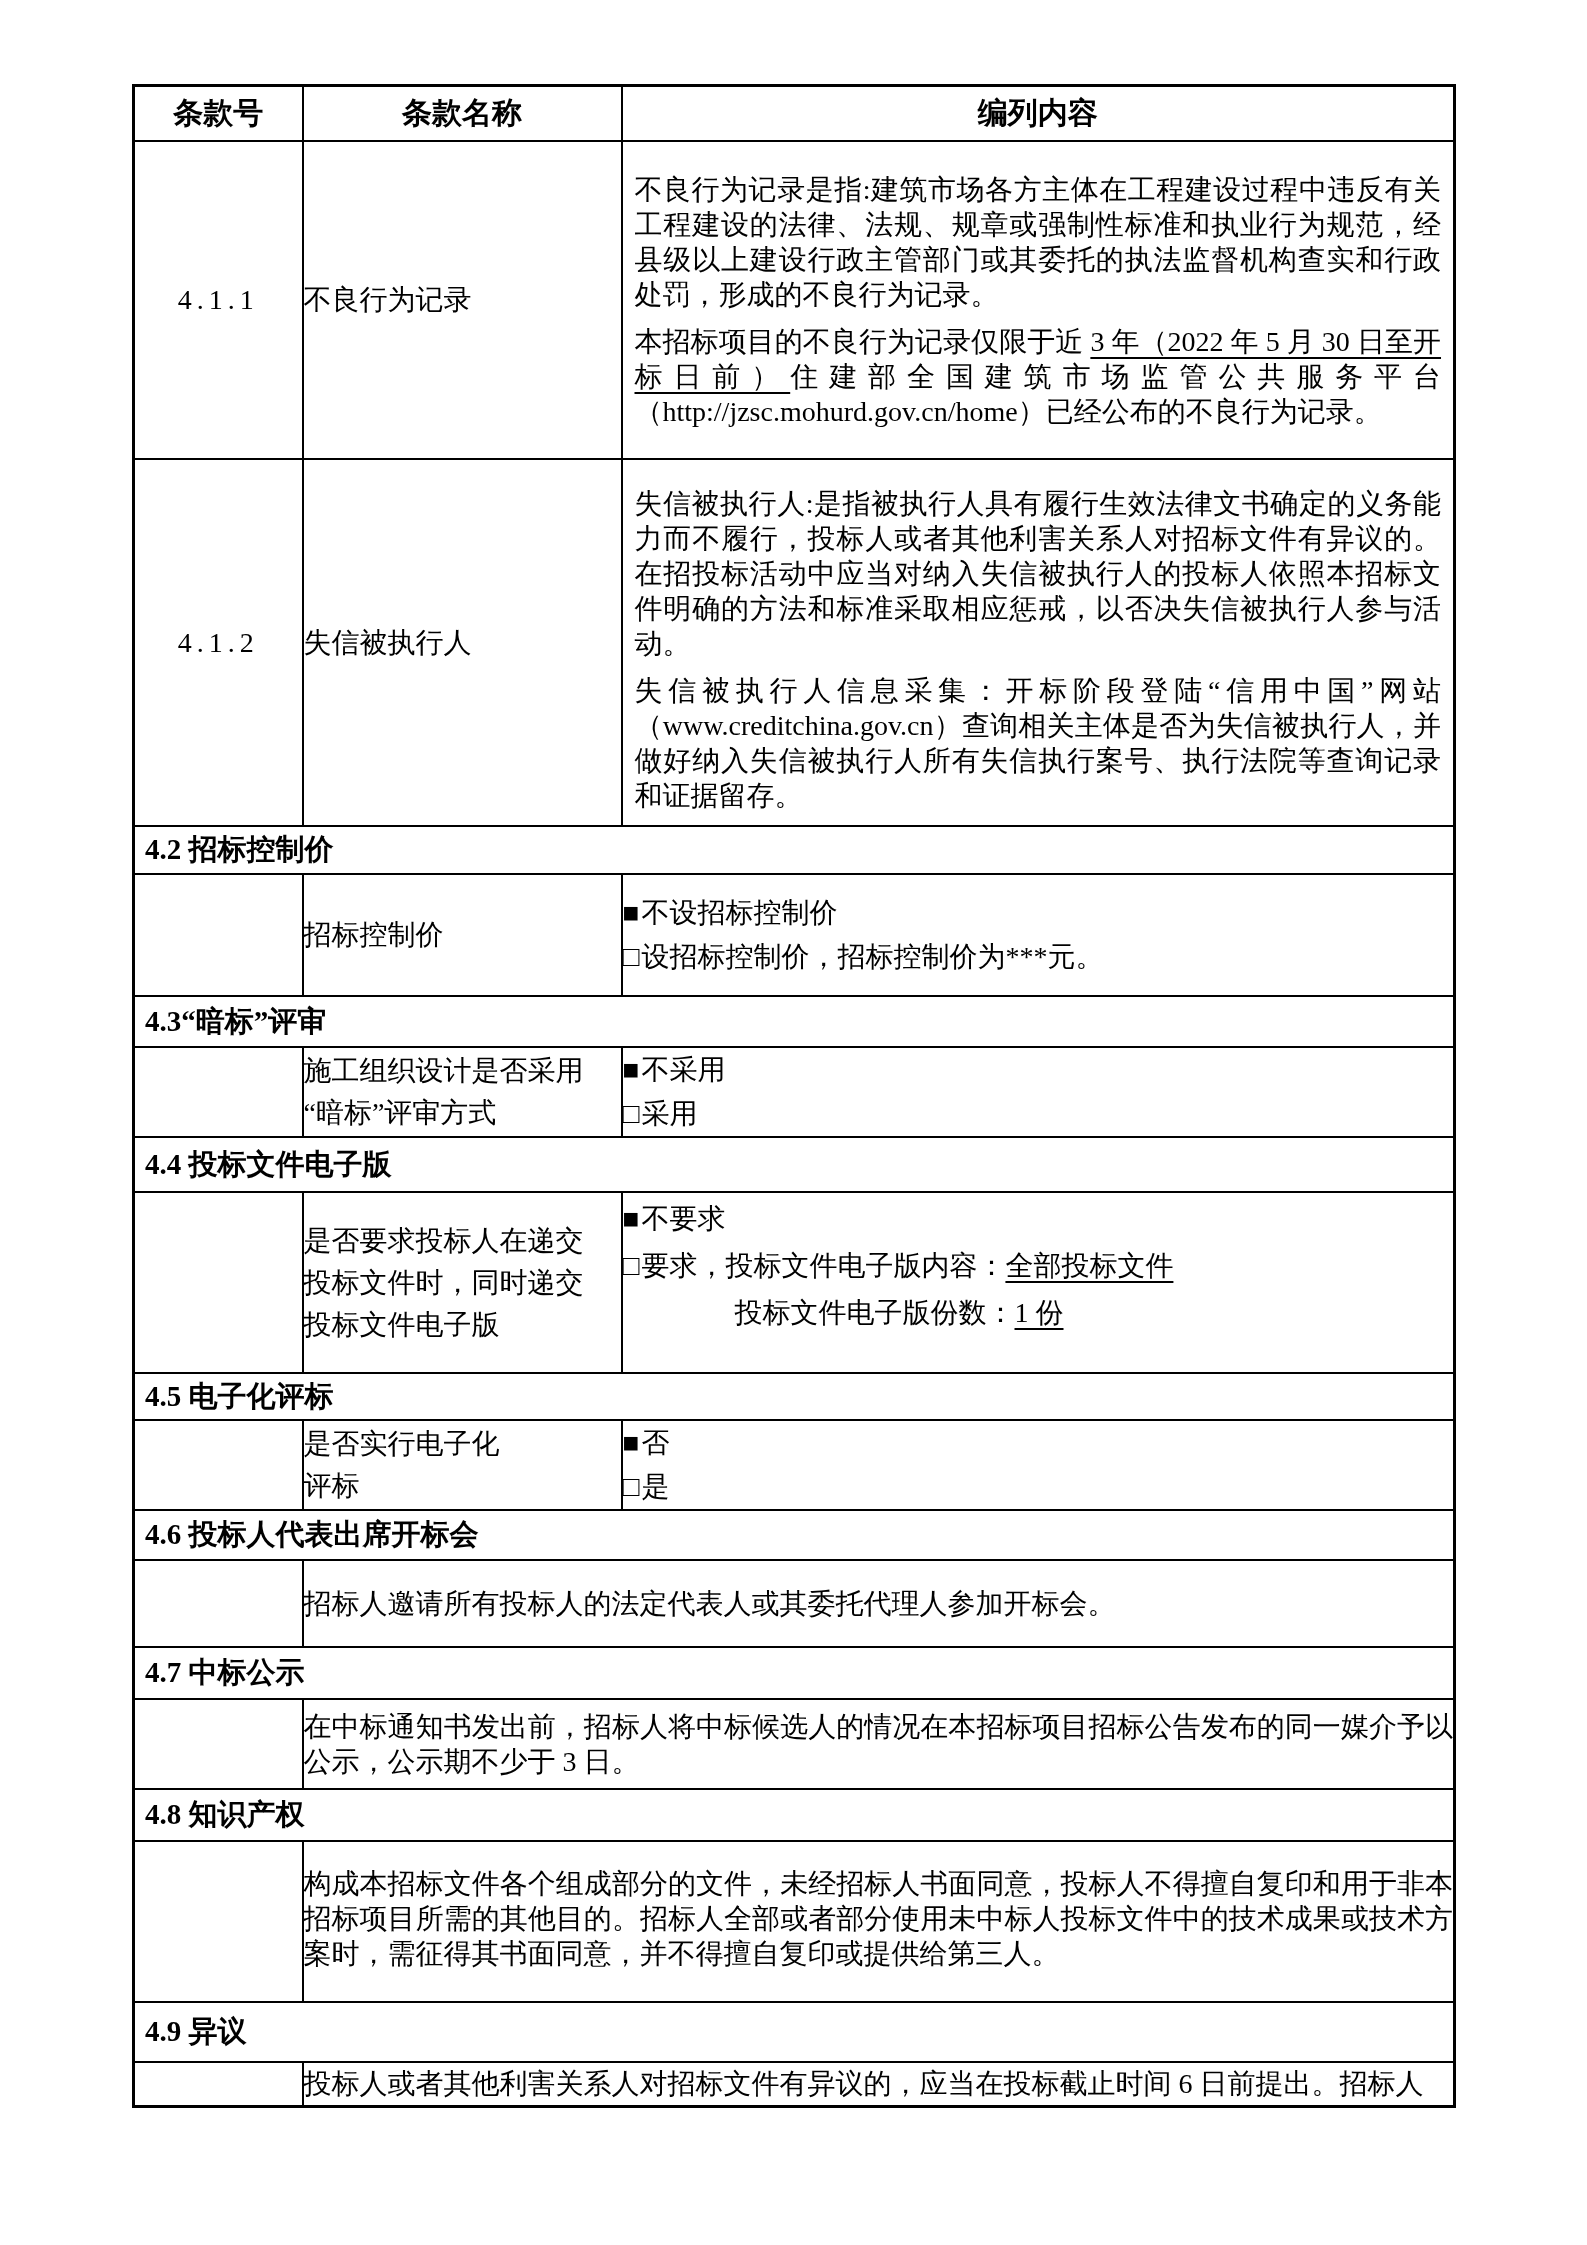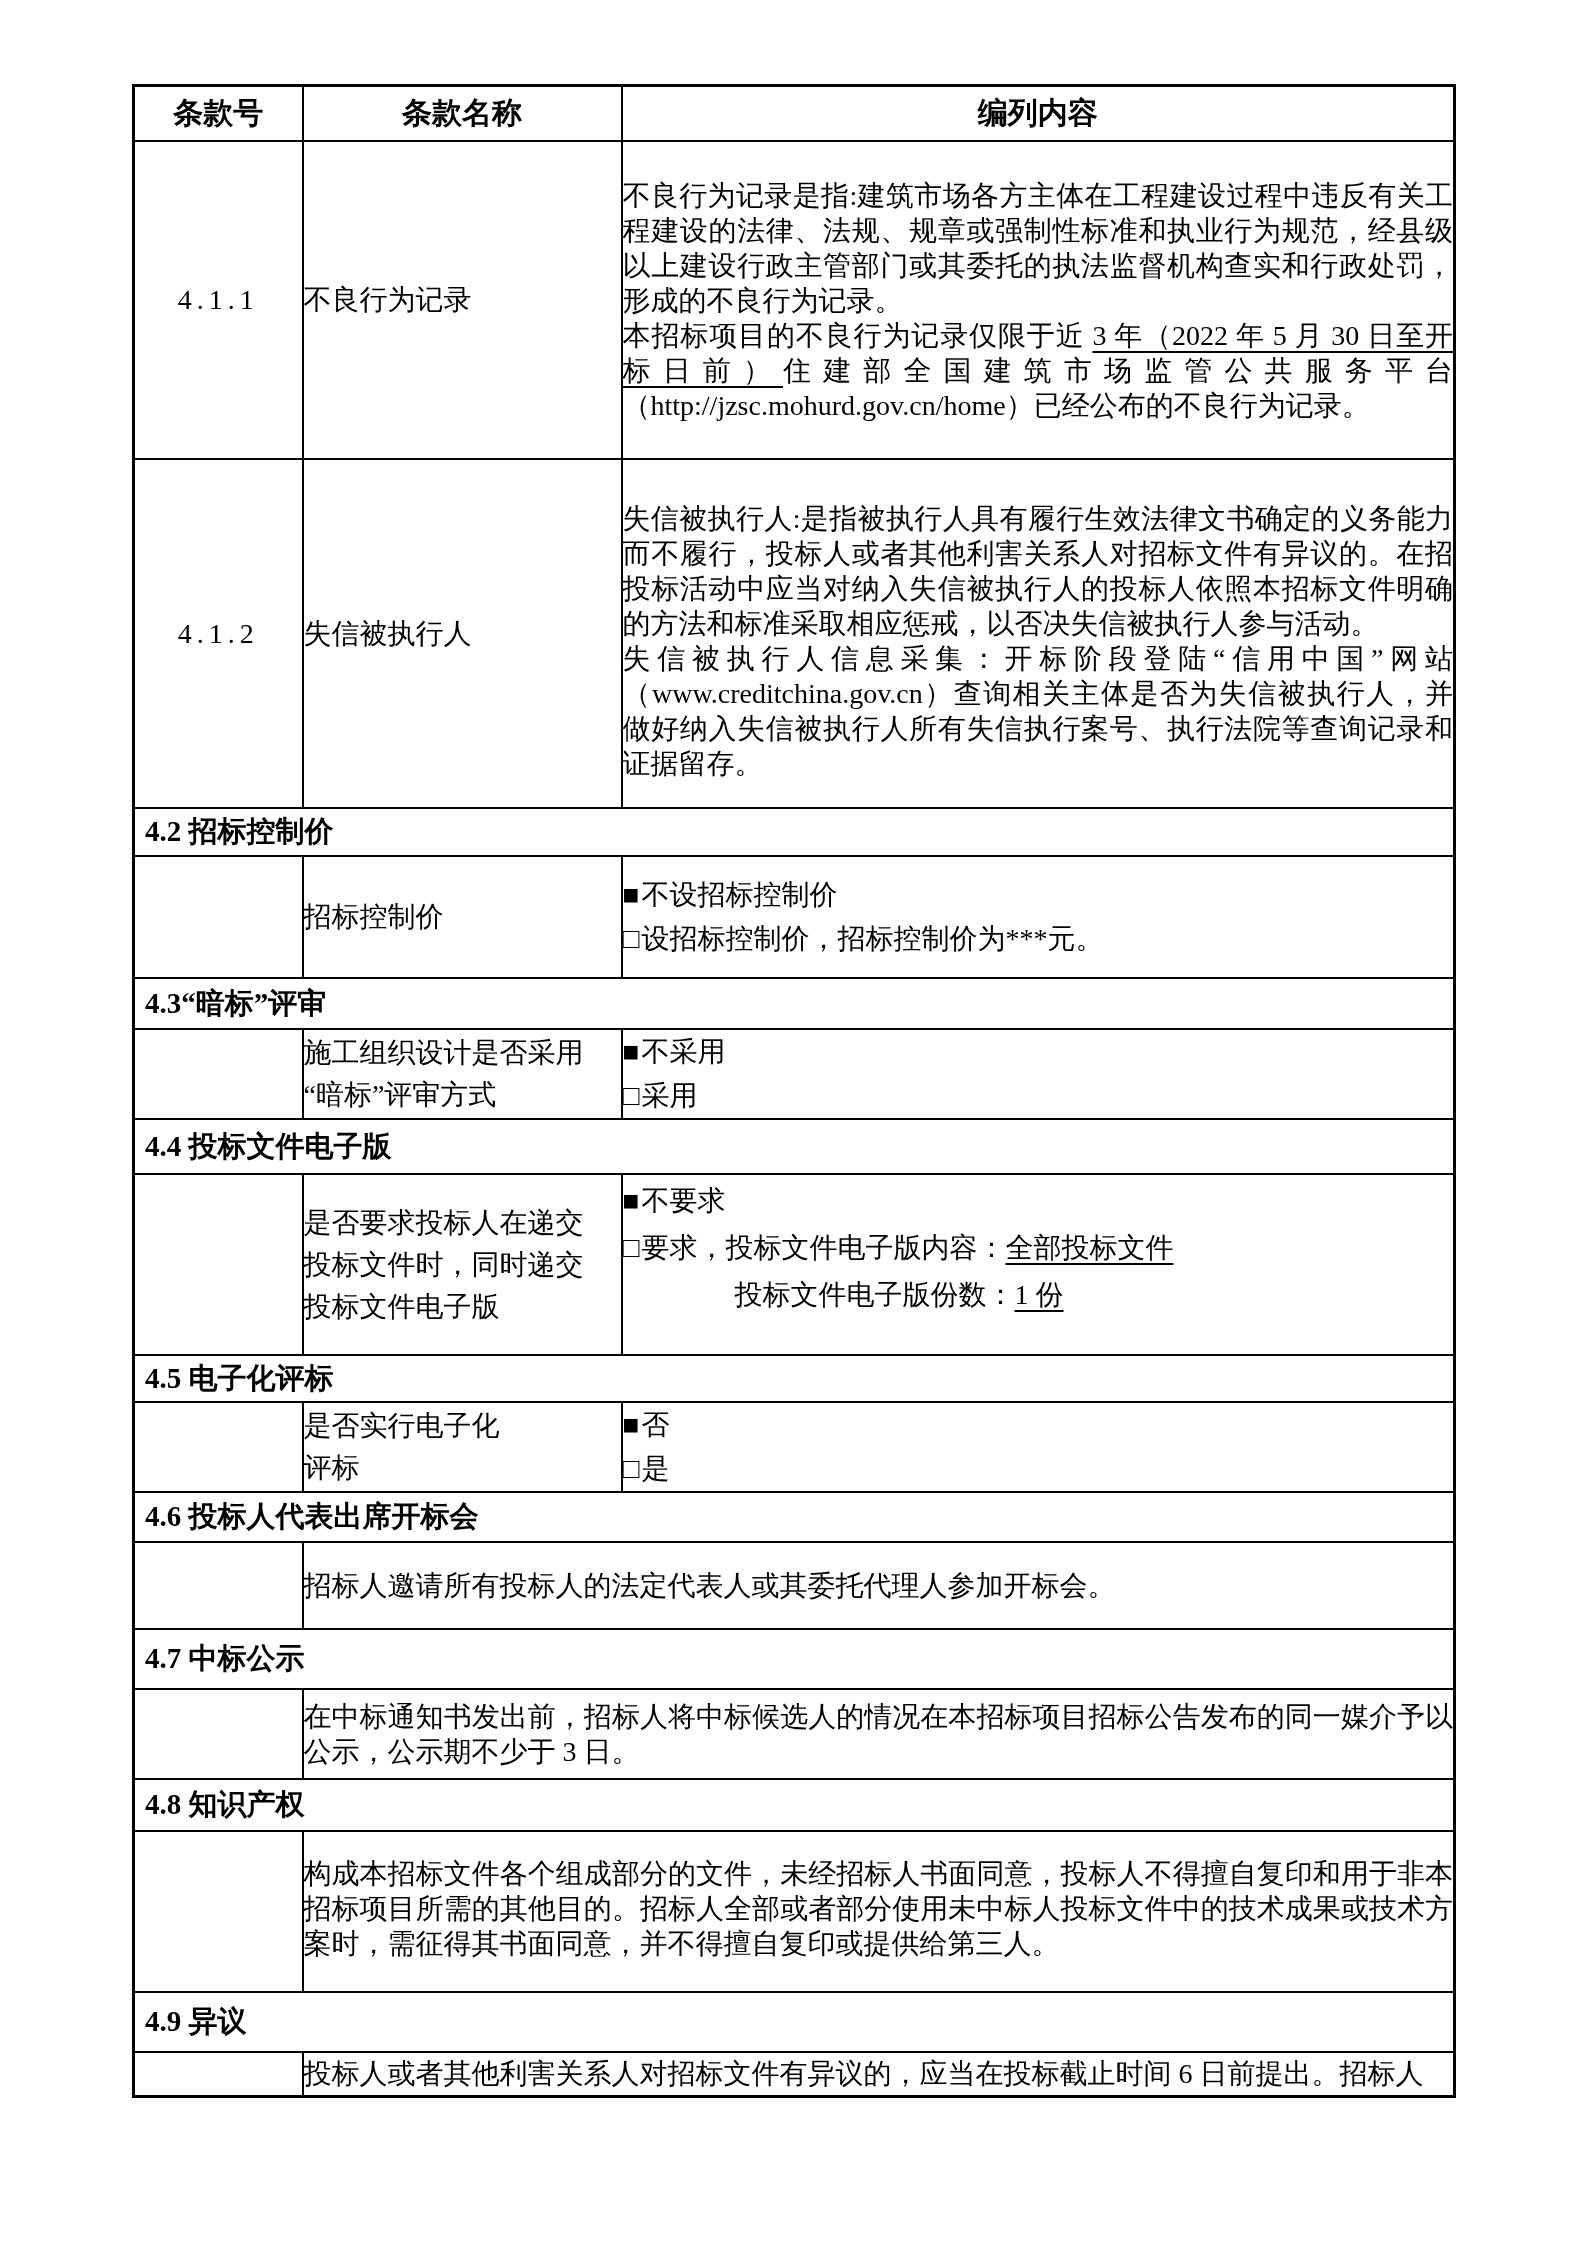--- a/index.html
+++ b/index.html
@@ -43,21 +43,21 @@
     padding:4px 8px;
   }
   
   td.content{
     vertical-align:top;
     text-align:justify;
     line-height:35px;
     padding:26px 14px 10px 13px;
   }
   td.content.tight{padding-top:14px;}
-  td.content p{margin:0;}
+  td.content p{margin:12px;}
   
   td.opts{
     line-height:44px;
     padding:6px 14px;
     vertical-align:middle;
   }
   td.opts .opt{white-space:nowrap;}
   td.opts .indent{padding-left:112px;}
   
   tr.section td{
@@ -170,21 +170,21 @@
   </tr>
 
   <tr class="section" style="height:50px">
     <td colspan="3">4.6 投标人代表出席开标会</td>
   </tr>
   <tr style="height:87px">
     <td></td>
     <td class="merged" colspan="2">招标人邀请所有投标人的法定代表人或其委托代理人参加开标会。</td>
   </tr>
 
-  <tr class="section" style="height:60px">
+  <tr class="section" style="height:52px">
     <td colspan="3">4.7 中标公示</td>
   </tr>
   <tr style="height:90px">
     <td></td>
     <td class="merged" colspan="2">在中标通知书发出前，招标人将中标候选人的情况在本招标项目招标公告发布的同一媒介予以公示，公示期不少于 3 日。</td>
   </tr>
 
   <tr class="section" style="height:52px">
     <td colspan="3">4.8 知识产权</td>
   </tr>

